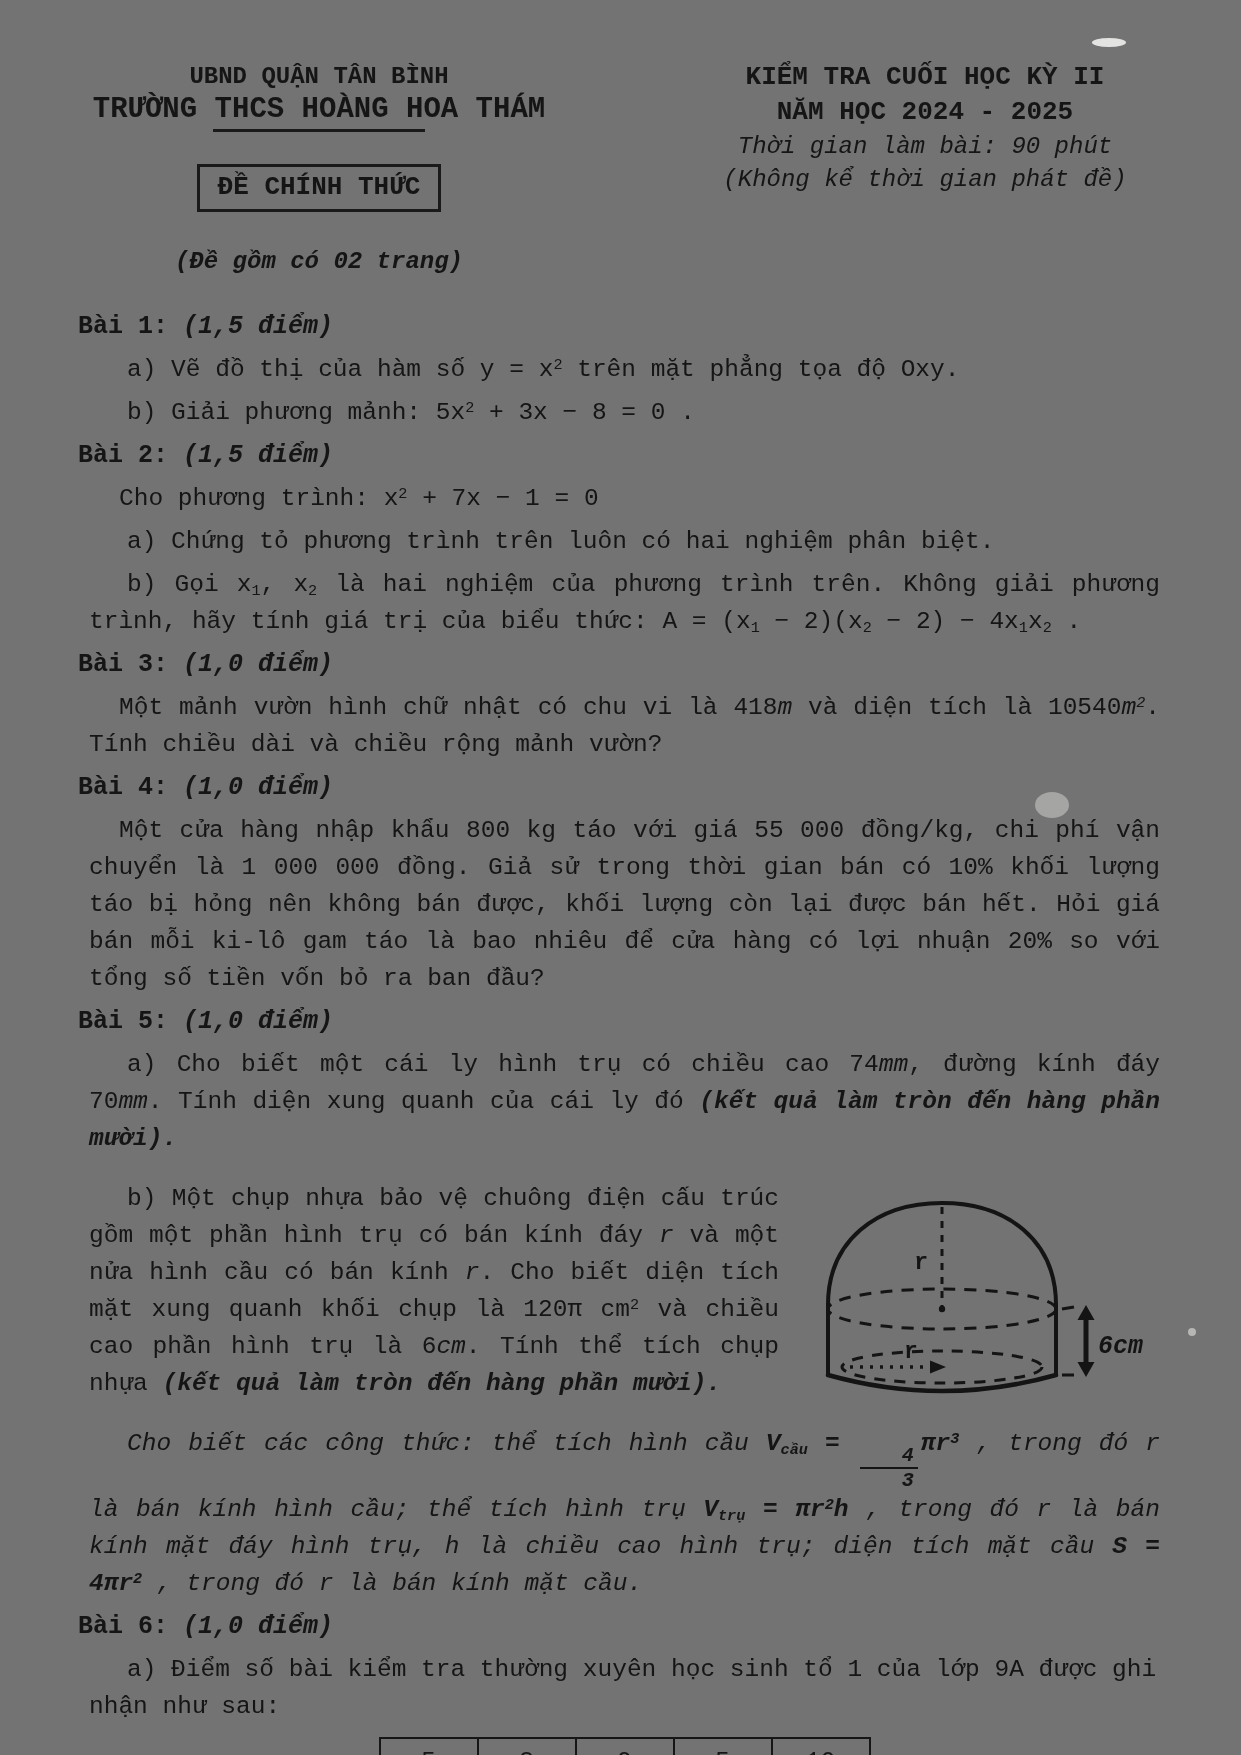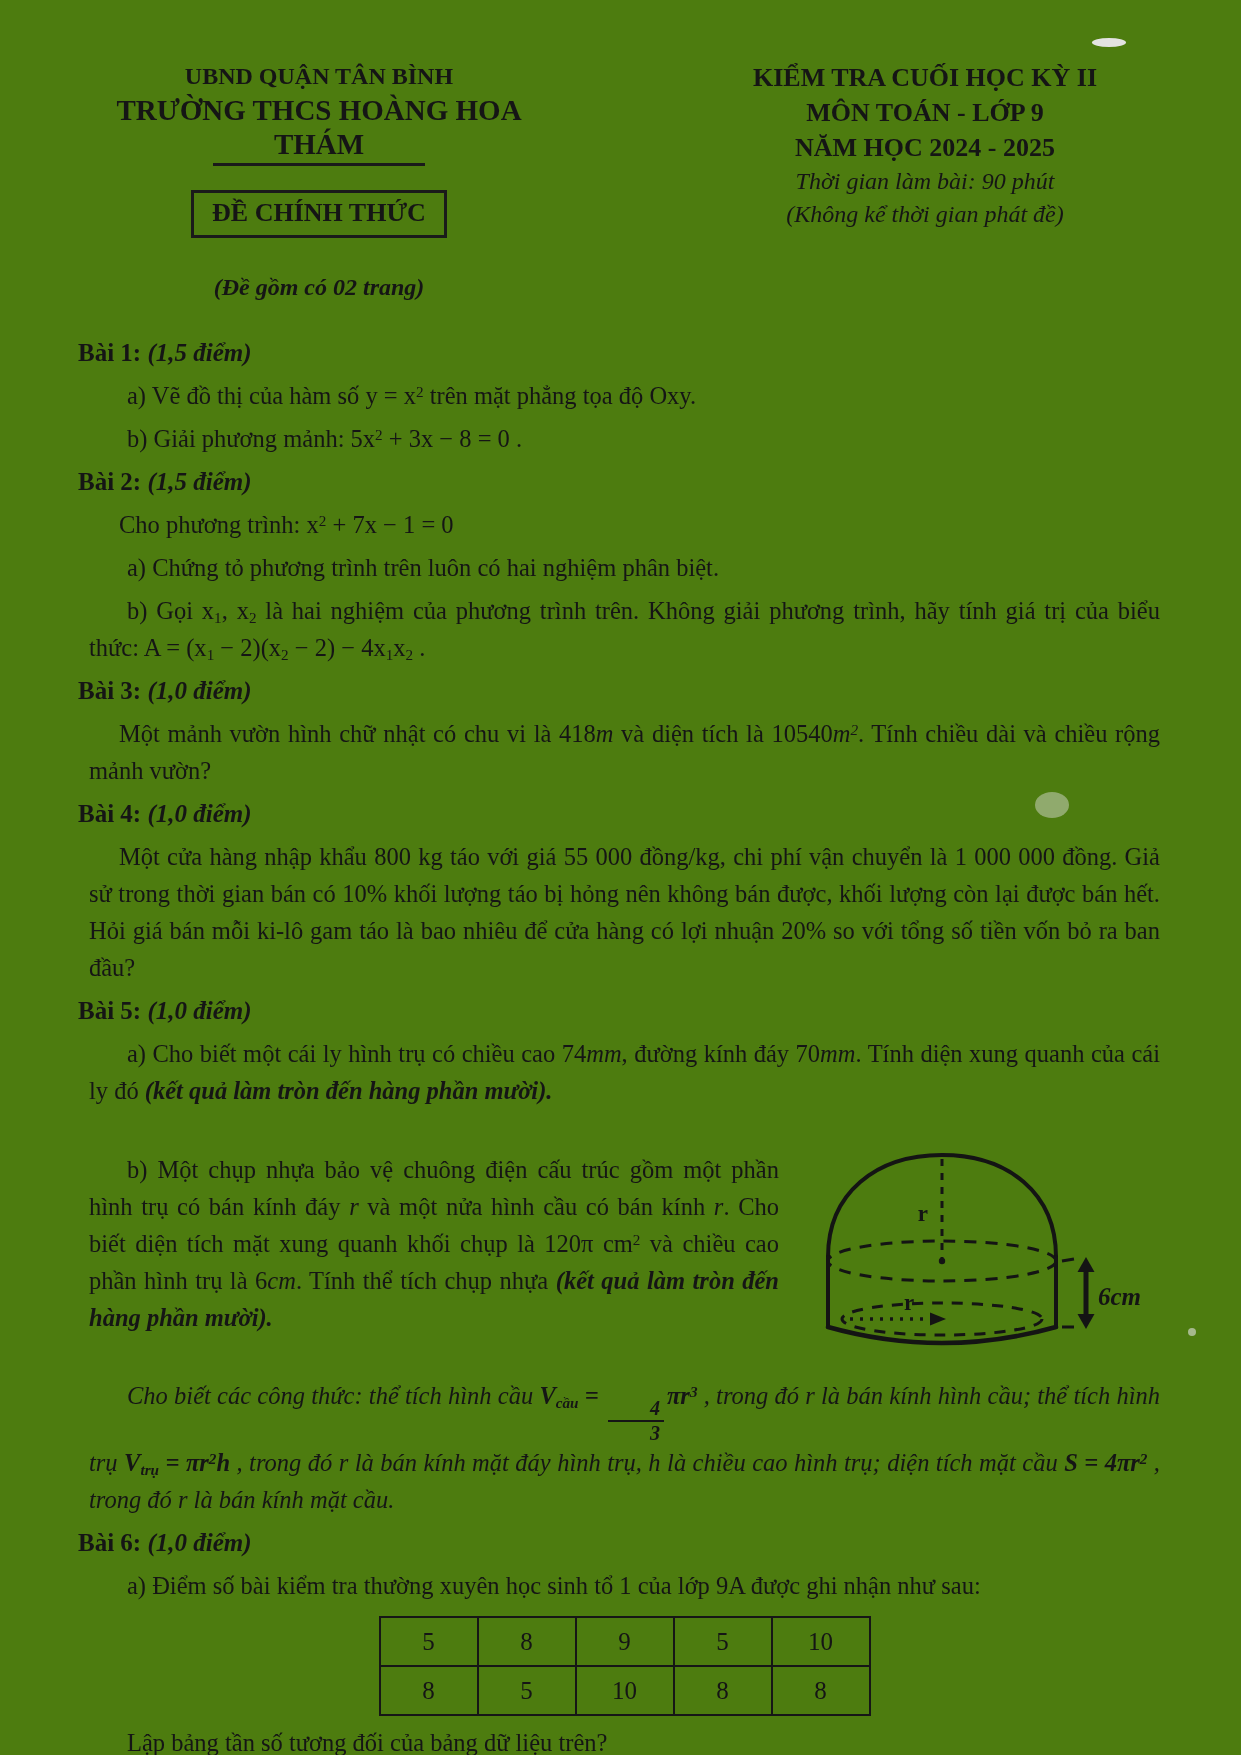--- a/index.html
+++ b/index.html
@@ -1,33 +1,33 @@
 <!DOCTYPE html>
 <html><head>
 <meta charset="utf-8">
 <style>
   html,body{margin:0;padding:0;background:#ffffff;}
   .page{
     position:relative;
     width:1241px;height:1755px;
-    background:#4d7c0f;
-    font-family:Liberation Serif, serif;
+    background:#737373;
+    font-family:Liberation Mono, monospace;
     color:#151515;
     overflow:hidden;
     box-sizing:border-box;
   }
   
   .header{display:flex;justify-content:space-between;padding:60px 42px 0 88px;}
   .header-left{width:462px;text-align:center;}
   .header-right{width:548px;text-align:center;}
   .hl1{font-weight:bold;font-size:24px;line-height:33px;}
   .hl2{font-weight:bold;font-size:29px;line-height:34px;}
   .hl-underline{width:212px;height:3px;background:#1a1a1a;margin:2px auto 0;}
   .hl-box{
-    display:inline-block;margin-top:24px;
+    display:inline-block;margin-top:32px;
     border:3px solid #1a1a1a;padding:5px 18px 7px;
     font-weight:bold;font-size:26px;
   }
   .hl-note{margin-top:36px;font-weight:bold;font-style:italic;font-size:24px;}
   .hr1{font-weight:bold;font-size:26px;line-height:35px;}
   .hr-it{font-style:italic;font-size:24px;line-height:33px;text-align:center;}
   
   .body{padding:28px 70px 0 78px;font-size:24.5px;line-height:37px;}
   .bai{font-size:25px;margin:5px 0 3px;}
   .st-b{font-weight:bold;}
@@ -69,21 +69,20 @@
       <div class="hl1">UBND QUẬN TÂN BÌNH</div>
       <div class="hl2">TRƯỜNG THCS HOÀNG HOA THÁM</div>
       <div class="hl-underline"></div>
       <div>
         <span class="hl-box">ĐỀ CHÍNH THỨC</span>
       </div>
       <div class="hl-note">(Đề gồm có 02 trang)</div>
     </div>
     <div class="header-right">
       <div class="hr1">KIỂM TRA CUỐI HỌC KỲ II</div>
-      <div class="hr1">MÔN TOÁN - LỚP 9</div>
       <div class="hr1">NĂM HỌC 2024 - 2025</div>
       <div class="hr-it">Thời gian làm bài: 90 phút</div>
       <div class="hr-it">(Không kể thời gian phát đề)</div>
     </div>
   </div>
 
   <div class="body">
 
     <div class="bai"><span class="st-b">Bài 1: </span><span class="st-bi">(1,5 điểm)</span></div>
     <p class="ind"><span>a) Vẽ đồ thị của hàm số  </span><span>y = x</span><sup>2</sup><span> trên mặt phẳng tọa độ Oxy.</span></p>

